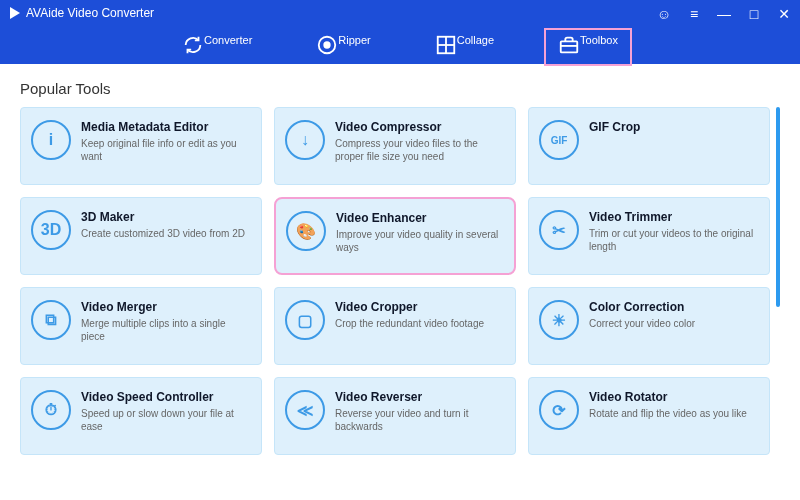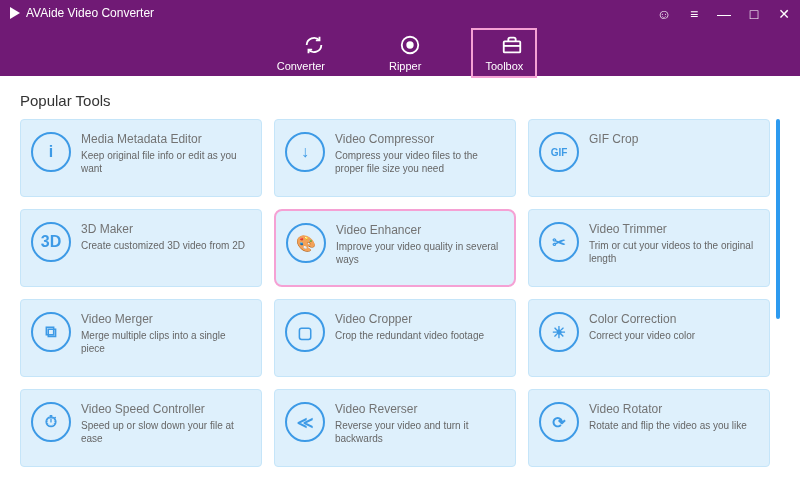--- a/index.html
+++ b/index.html
@@ -1,34 +1,34 @@
 <!DOCTYPE html>
 <html><head>
 <meta charset="utf-8">
 <style>
 *{box-sizing:border-box;margin:0;padding:0;font-family:Arial,sans-serif}
 body{width:800px;height:500px;overflow:hidden;background:#fff}
-.header{background:#701a75;height:76px;position:relative}
+.header{background:#1d4ed8;height:64px;position:relative}
 .titlebar{display:flex;align-items:center;padding:6px 10px;color:#fff;font-size:12px}
 .logo{width:0;height:0;border-left:10px solid #fff;border-top:6px solid transparent;border-bottom:6px solid transparent;margin-right:6px}
 .winctrl{position:absolute;right:8px;top:6px;display:flex;gap:14px}
 .winctrl span{color:#fff;font-size:14px;cursor:pointer;display:inline-flex;width:16px;height:16px;align-items:center;justify-content:center}
 .tabs{display:flex;justify-content:center;gap:40px;margin-top:4px}
-.tab{display:flex;flex-direction:column;align-items:flex-end;color:#fff;font-size:11px;padding:4px 12px;cursor:pointer;position:relative}
+.tab{display:flex;flex-direction:row;align-items:flex-start;color:#fff;font-size:11px;padding:4px 12px;cursor:pointer;position:relative}
 .tab.sel{outline:2px solid #f5a1d4;outline-offset:0}
 .tab-icon{width:22px;height:22px;margin-bottom:4px;display:flex;align-items:center;justify-content:center}
 .content{padding:12px 20px 0 20px;height:376px;position:relative}
 .section-title{font-size:15px;color:#333;margin:4px 0 10px}
 .grid-wrap{position:relative;height:370px}
 .grid{display:grid;grid-template-columns:repeat(3,1fr);gap:12px;padding-right:10px}
 .card{background:#def0fc;border:1px solid #c5e5f9;border-radius:4px;padding:12px 10px;display:flex;gap:10px;height:78px;cursor:pointer}
 .card.hl{border:2px solid #f5a1d4;border-radius:8px}
 .card .cicon{width:40px;height:40px;border:2px solid #3d9ae6;border-radius:50%;flex:0 0 40px;display:flex;align-items:center;justify-content:center;color:#3d9ae6;font-size:14px;font-weight:bold}
 .card .txt{flex:1;min-width:0}
-.card .title{font-size:12px;font-weight:normal;color:#737373;margin-bottom:3px}
+.card .title{font-size:12px;font-weight:bold;color:#0f172a;margin-bottom:3px}
 .card .desc{font-size:10px;color:#666;line-height:1.3}
 .scrollbar{position:absolute;right:0;top:0;width:4px;height:200px;background:#2d9aef;border-radius:2px}
 svg{width:100%;height:100%}
 </style>
 </head>
 <body>
 
 <div class="header">
   <div class="titlebar">
     <div class="logo"></div>
@@ -52,20 +52,30 @@
       <span>Converter</span>
     </div>
     <div class="tab">
       <div class="tab-icon">
           <svg viewBox="0 0 24 24" fill="none" stroke="#fff" stroke-width="2">
             <circle cx="12" cy="12" r="9"></circle>
             <circle cx="12" cy="12" r="3" fill="#fff"></circle>
           </svg>
         </div>
       <span>Ripper</span>
+    </div>
+    <div class="tab">
+      <div class="tab-icon">
+          <svg viewBox="0 0 24 24" fill="none" stroke="#fff" stroke-width="2">
+            <rect x="3" y="3" width="18" height="18"></rect>
+            <line x1="12" y1="3" x2="12" y2="21"></line>
+            <line x1="3" y1="12" x2="21" y2="12"></line>
+          </svg>
+        </div>
+      <span>Collage</span>
     </div>
     <div class="tab sel">
       <div class="tab-icon">
           <svg viewBox="0 0 24 24" fill="none" stroke="#fff" stroke-width="2">
             <rect x="3" y="8" width="18" height="12" rx="1"></rect>
             <path d="M8 8V6a2 2 0 0 1 2-2h4a2 2 0 0 1 2 2v2"></path>
             <line x1="3" y1="13" x2="21" y2="13"></line>
           </svg>
         </div>
       <span>Toolbox</span>

